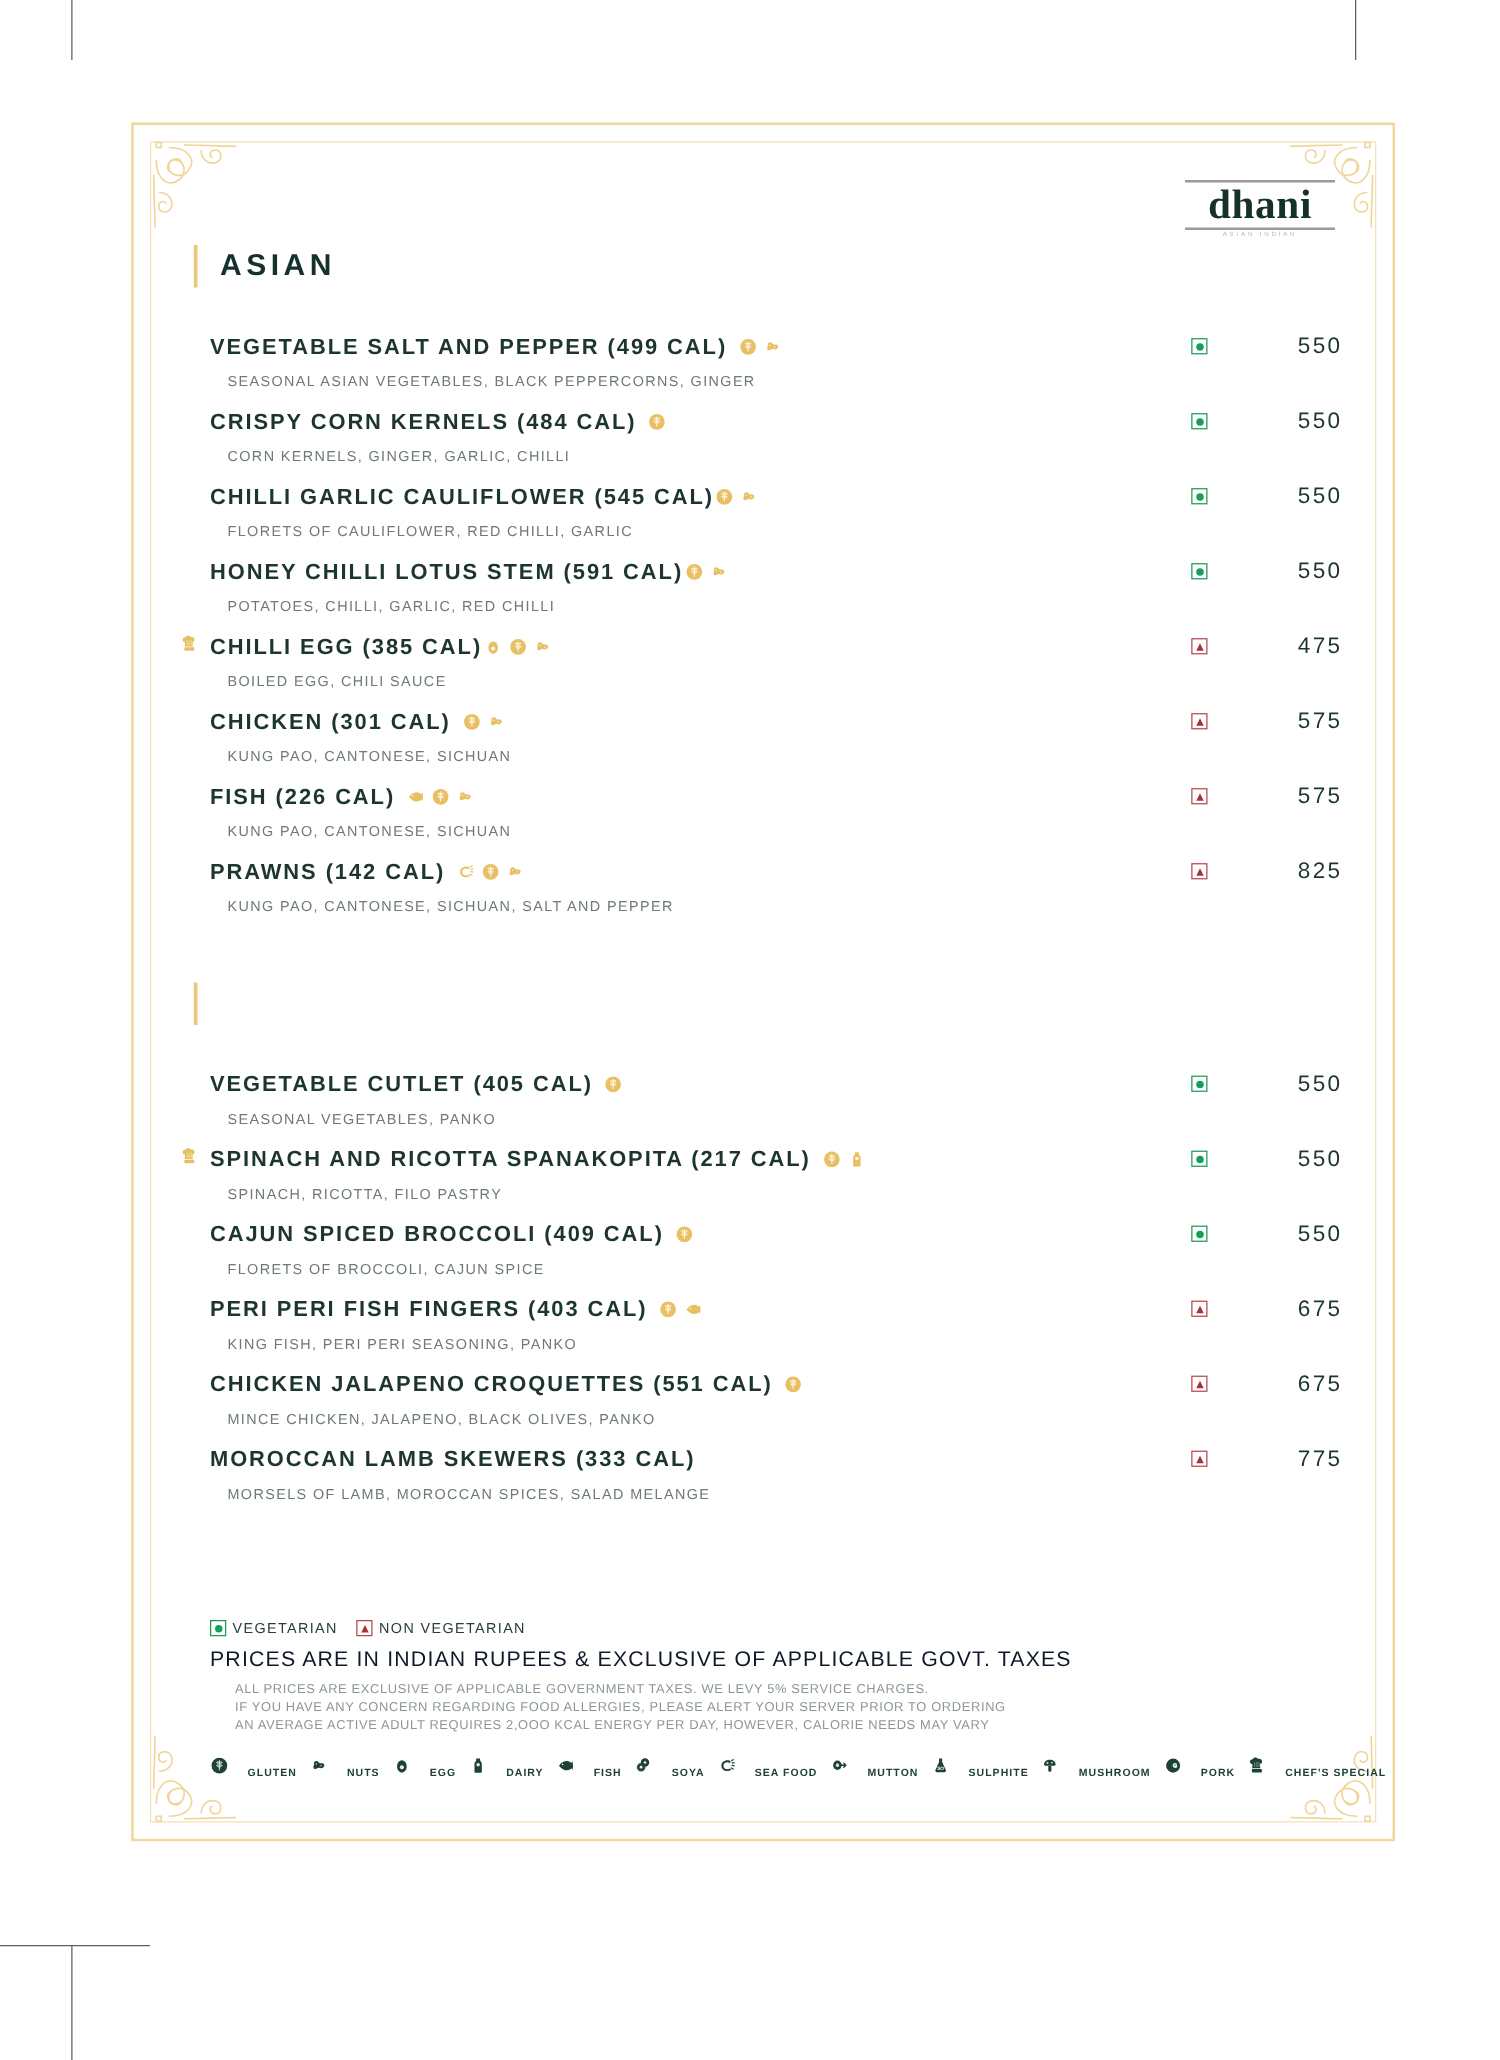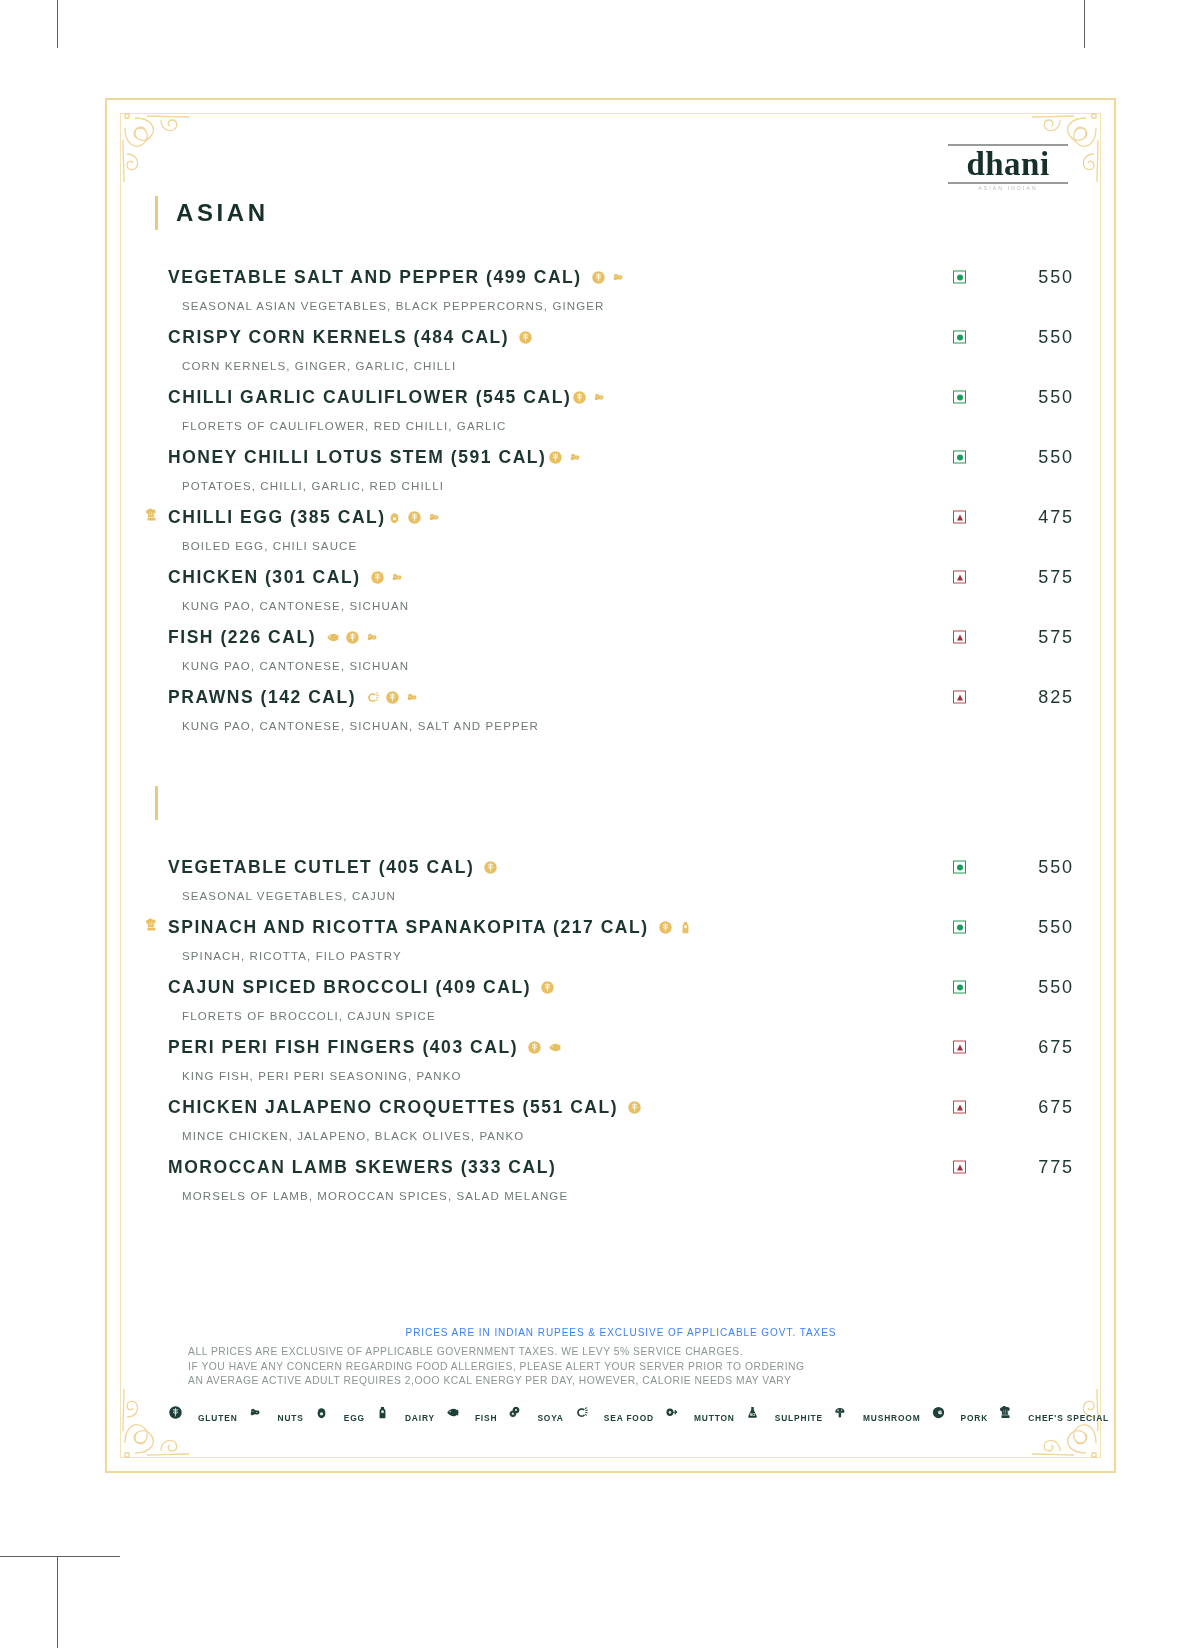--- a/index.html
+++ b/index.html
@@ -236,25 +236,24 @@
     align-items: center;
     gap: 5px;
     margin-right: 9px;
   }
   .legend-label {
     font-size: 11.5px;
     letter-spacing: 1.1px;
     color: #2b3c3a;
   }
   .footer-line-main {
-    font-size: 10px;
+    font-size: 17px;
     letter-spacing: 0.95px;
-    color: #3b82f6;
+    color: #0f172a;
     margin-bottom: 7px;
-    text-align: center;
   }
   .footer-fine {
     font-size: 10.3px;
     letter-spacing: 0.52px;
     color: #8b9795;
     line-height: 1.42;
     margin-left: 20px;
   }
 
   .allergen-legend {
@@ -562,21 +561,21 @@
                   <circle cx="12" cy="12" r="10" fill="#e9bf63"></circle>
         <path d="M12 5.5v12M12 8c-2-1.2-3.6-.6-3.6-.6s.6 2 2.6 2.4M12 8c2-1.2 3.6-.6 3.6-.6s-.6 2-2.6 2.4
         M12 12c-2-1.2-3.6-.6-3.6-.6s.6 2 2.6 2.4M12 12c2-1.2 3.6-.6 3.6-.6s-.6 2-2.6 2.4" fill="none" stroke="#fff" stroke-width="1.1" stroke-linecap="round"></path>
                 </svg>
               </span>
          <div class="veg-mark">
                 <span class="dot"></span>
               </div>
          <span class="price">550</span>
        </div>
-       <div class="item-desc">SEASONAL VEGETABLES, CAJUN</div>
+       <div class="item-desc">SEASONAL VEGETABLES, PANKO</div>
           </div>
           <div class="item">
             <div class="item-main">
          <span class="chef-badge">
                 <svg class="alg" width="19" height="19" viewBox="0 0 24 24">
                   <path d="M6.4 10.2c-1.8 0-3.2-1.5-3.2-3.3 0-1.9 1.6-3.3 3.5-3.2C7.3 2.2 9.4 1.3 11.4 1.8c1 .2 1.9.9 2.4 1.7 1.9-.7 4.1.3 4.7 2.1.6 1.9-.6 3.9-2.5 4.4l.4 5.5H6z" fill="#e9bf63"></path>
         <rect x="5.6" y="16.4" width="12.8" height="4.4" rx="1" fill="#e9bf63"></rect>
         <path d="M9.2 7.6v6.2M12 7v6.8M14.8 7.6v6.2" stroke="#fff" stroke-width="0.9" opacity=".6"></path>
                 </svg>
               </span>
@@ -667,20 +666,34 @@
               </div>
          <span class="price">775</span>
        </div>
        <div class="item-desc">MORSELS OF LAMB, MOROCCAN SPICES, SALAD MELANGE</div>
           </div>
         </div>
       </div>
     </div>
 
   <div class="footer">
+    <div class="legend-row" id="diet-legend">
+        <span class="legend-item" style="position: relative;">
+          <span style="position:relative;width:13px;height:13px;box-sizing:border-box;border:1.3px solid #1f9a56;display:inline-flex;align-items:center;justify-content:center;">
+            <span style="width:6px;height:6px;border-radius:50%;background:#14a058;display:block;"></span>
+          </span>
+          <span class="legend-label">VEGETARIAN</span>
+        </span>
+        <span class="legend-item" style="position: relative;">
+          <span style="position:relative;width:13px;height:13px;box-sizing:border-box;border:1.3px solid #b8484f;display:inline-flex;align-items:center;justify-content:center;">
+            <span style="width:0;height:0;border-left:3.4px solid transparent;border-right:3.4px solid transparent;border-bottom:6px solid #a92f3a;display:block;"></span>
+          </span>
+          <span class="legend-label">NON VEGETARIAN</span>
+        </span>
+      </div>
     <div class="footer-line-main">PRICES ARE IN INDIAN RUPEES &amp; EXCLUSIVE OF APPLICABLE GOVT. TAXES</div>
     <div class="footer-fine" id="fine-print">
         <div>ALL PRICES ARE EXCLUSIVE OF APPLICABLE GOVERNMENT TAXES. WE LEVY 5% SERVICE CHARGES.</div>
         <div>IF YOU HAVE ANY CONCERN REGARDING FOOD ALLERGIES, PLEASE ALERT YOUR SERVER PRIOR TO ORDERING</div>
         <div>AN AVERAGE ACTIVE ADULT REQUIRES 2,OOO KCAL ENERGY PER DAY, HOWEVER, CALORIE NEEDS MAY VARY</div>
       </div>
     <div class="allergen-legend" id="allergen-legend">
         <span class="al-entry">
           <span class="glyph">
             <svg class="alg" width="26" height="26" viewBox="0 0 24 24">

